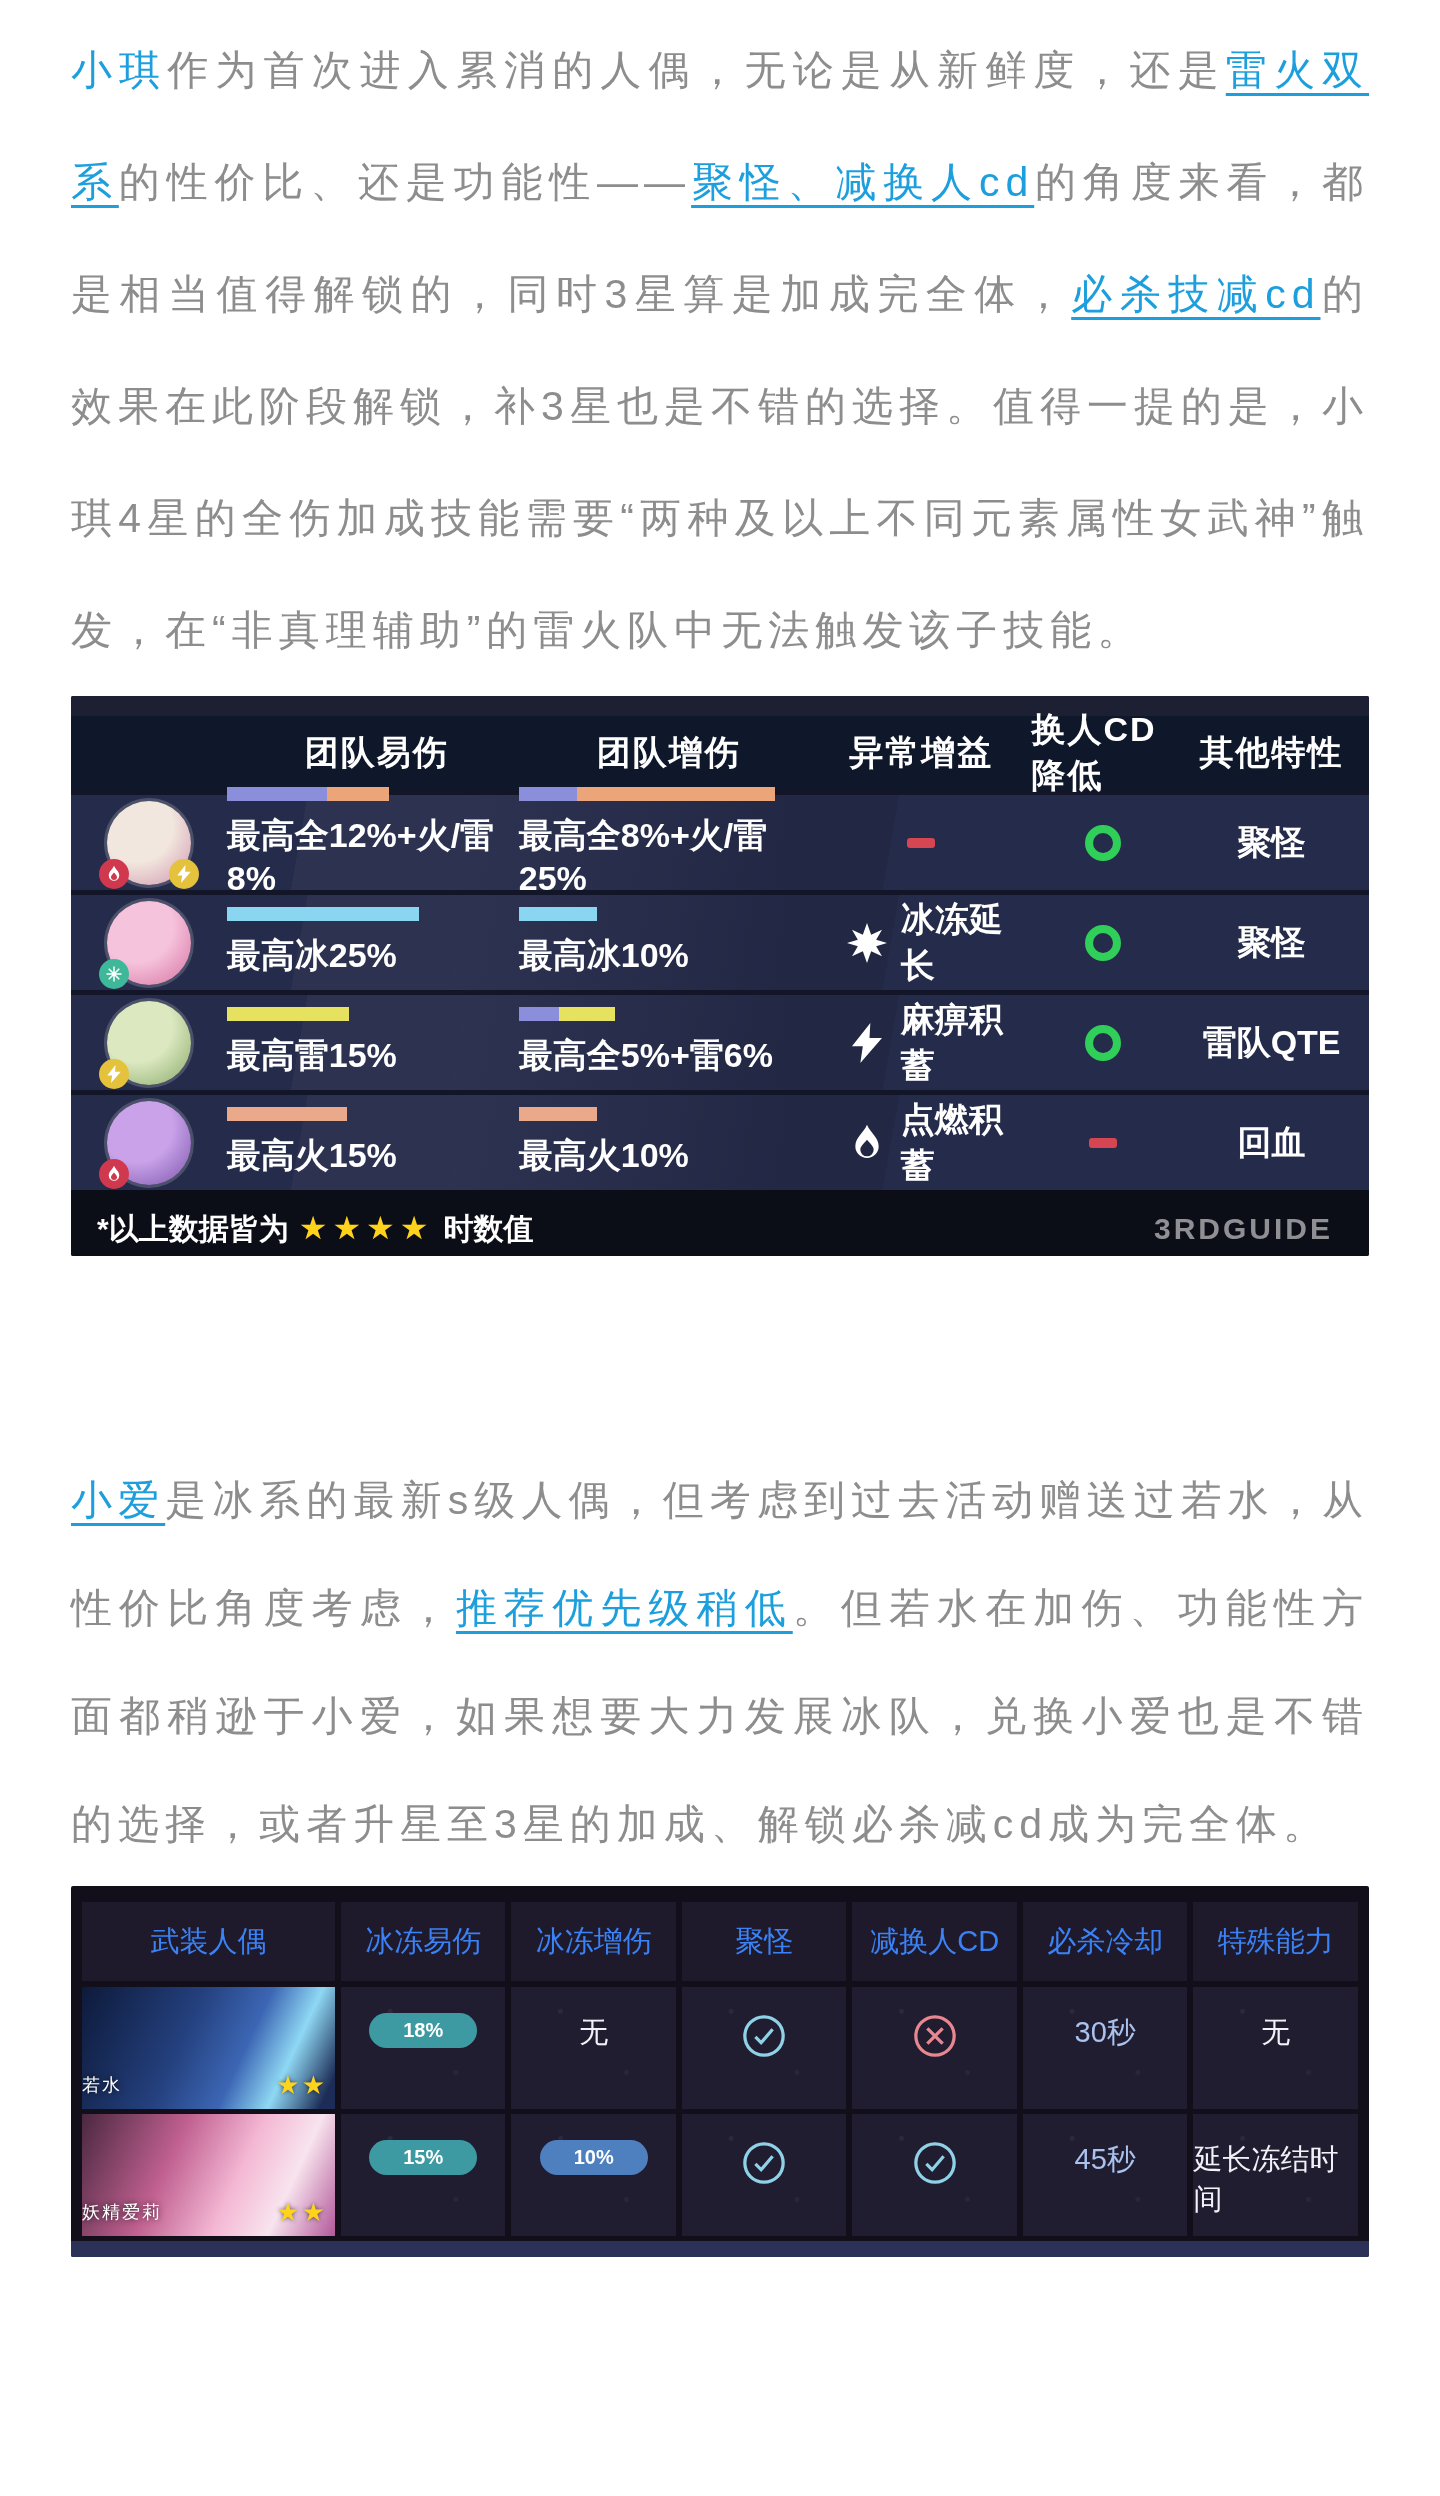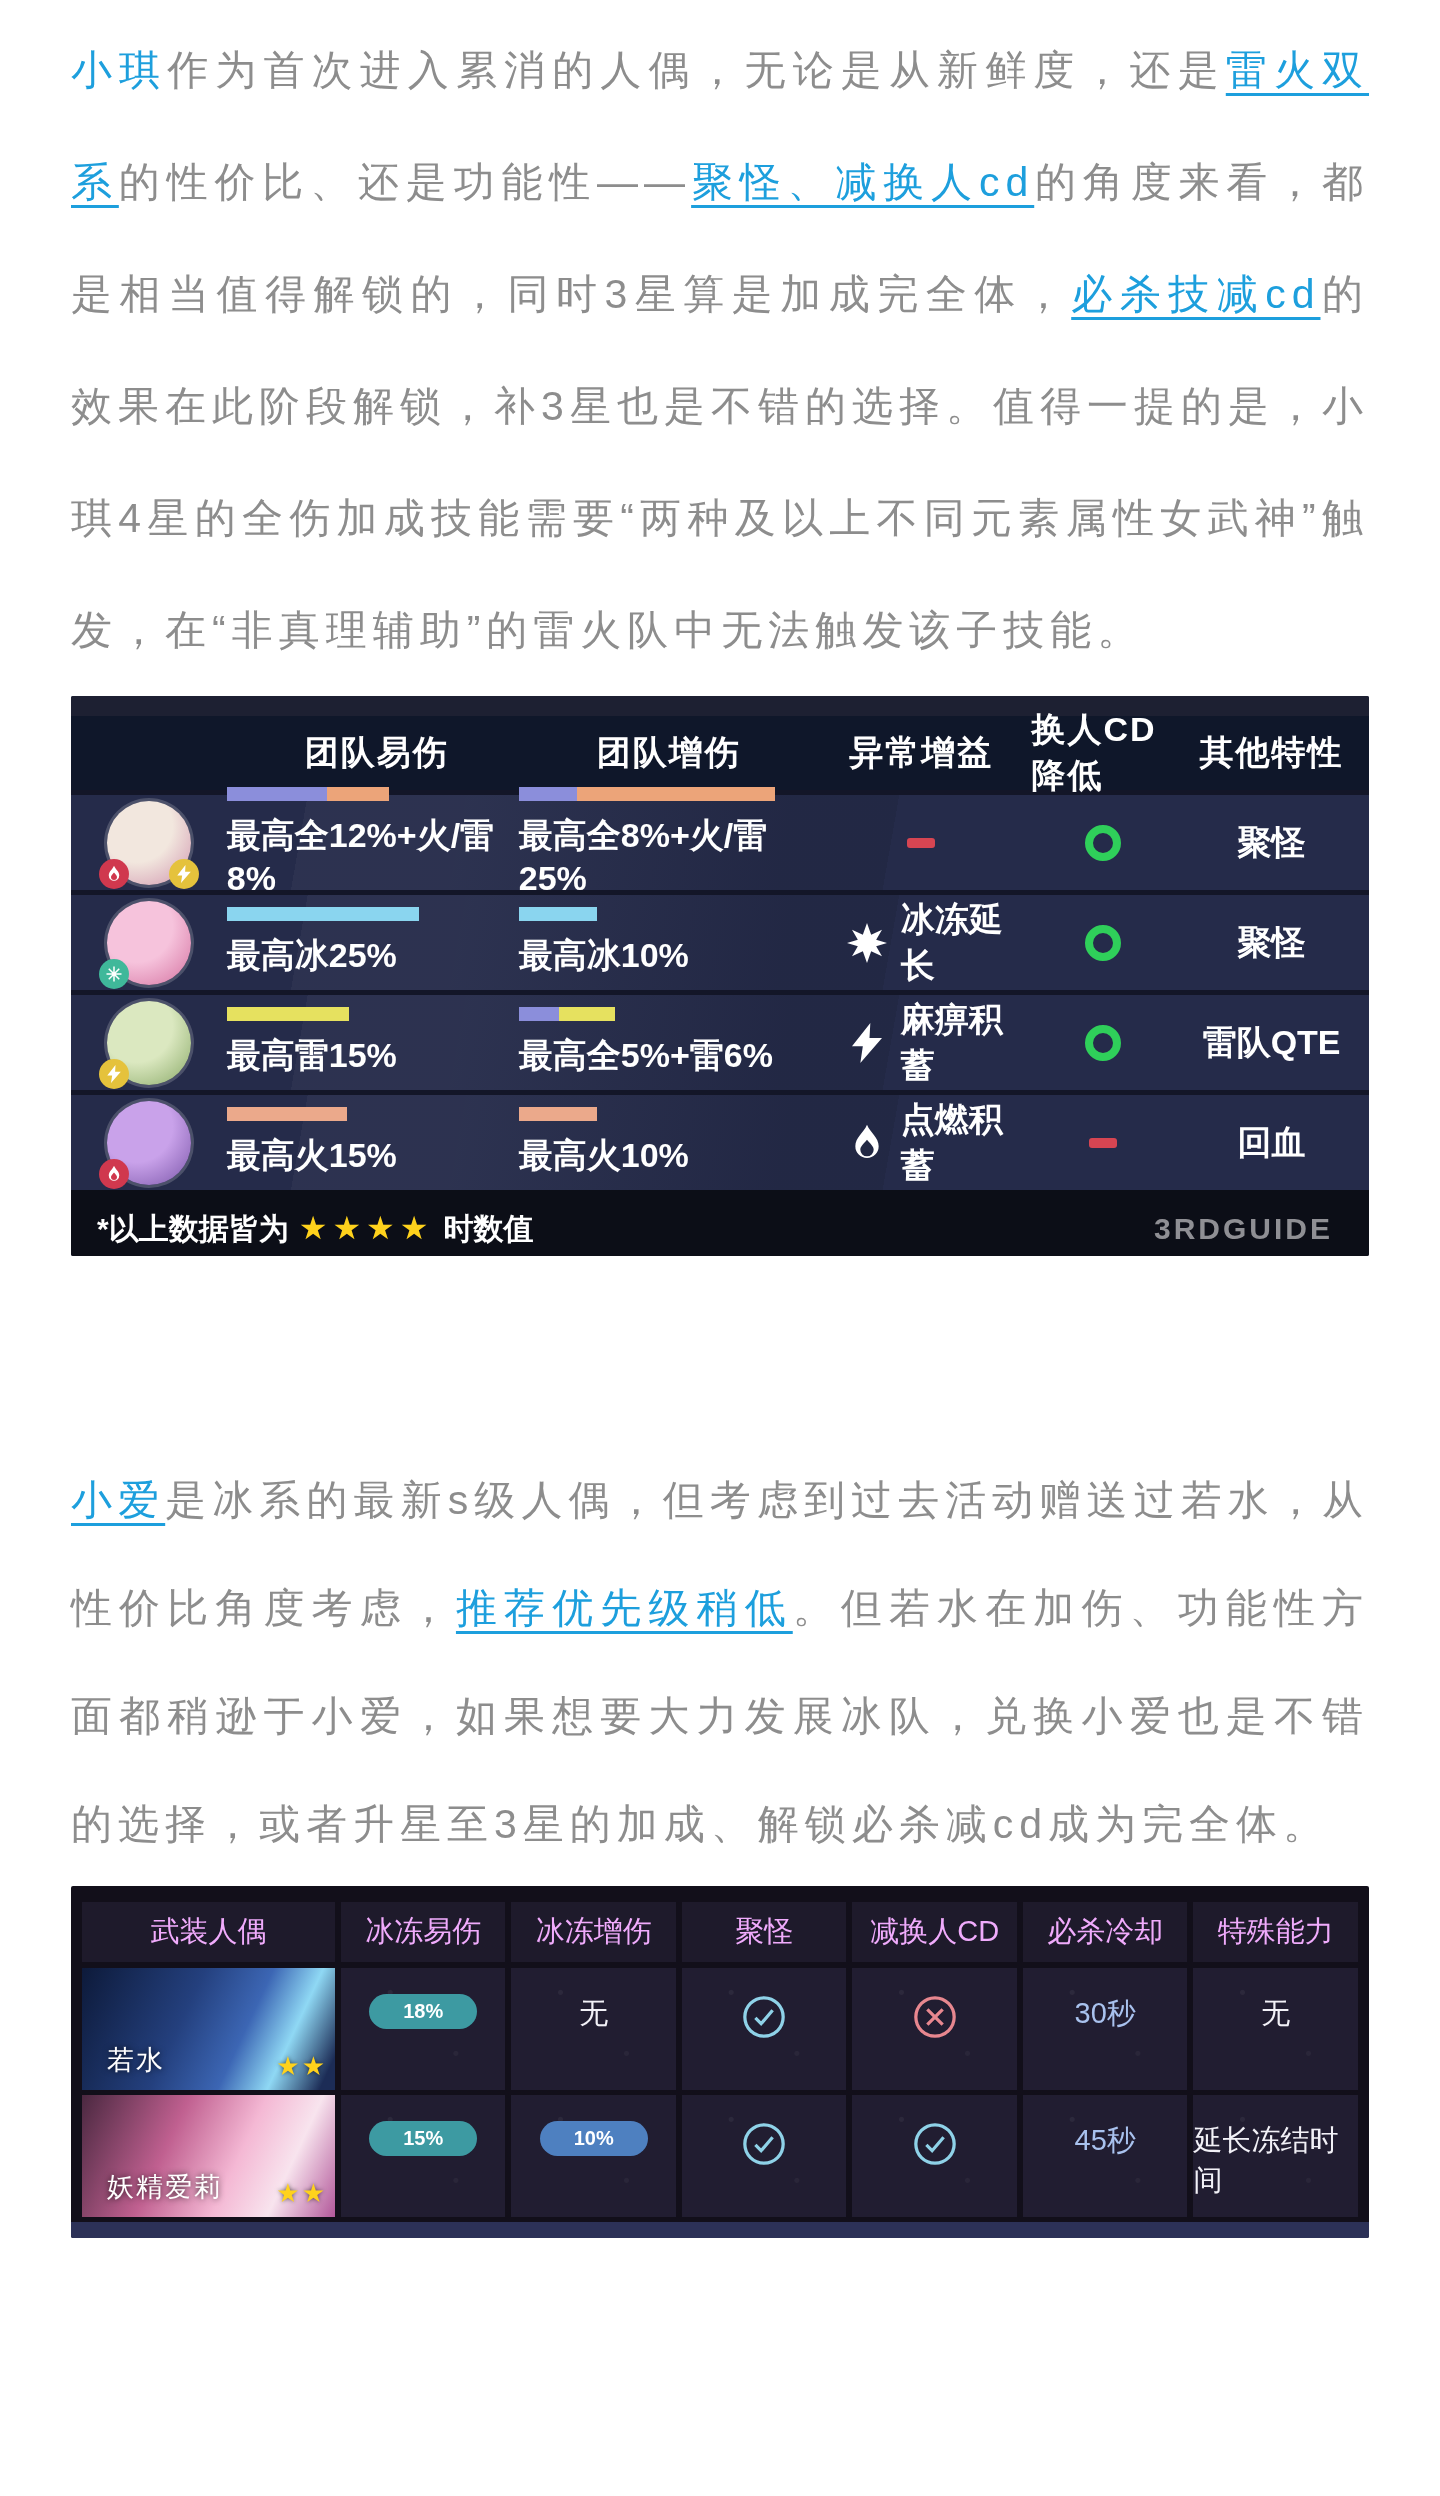--- a/index.html
+++ b/index.html
@@ -39,34 +39,34 @@
   .dash{width:28px;height:10px;border-radius:3px;background:#d64552;}
   .ring{width:36px;height:36px;border-radius:50%;border:8px solid #2fcf5a;box-sizing:border-box;}
   .t1-foot{display:flex;align-items:center;justify-content:space-between;height:54px;
            background:#0c0e17;color:#fff;font-size:30px;font-weight:bold;padding:12px 36px 0 26px;}
   .t1-foot .stars{color:#ffd21c;letter-spacing:5px;margin:0 10px;font-size:32px;}
   .t1-foot .wm{color:#8f8f94;letter-spacing:3px;margin-left:36px;}
   
   .tbl2{margin-top:8px;width:1298px;background:#120f1a;border-radius:2px;overflow:hidden;
         padding:16px 8px 0 8px;box-sizing:border-box;}
   .t2-grid{display:flex;flex-wrap:wrap;}
-  .t2-hcell{background:#1e1a2b;color:#f0abfc;font-size:29px;display:flex;align-items:center;
-            justify-content:center;height:60px;margin:0 3px 6px 3px;box-sizing:border-box;}
+  .t2-hcell{background:#1e1a2b;color:#3b82f6;font-size:29px;display:flex;align-items:center;
+            justify-content:center;height:79px;margin:0 3px 6px 3px;box-sizing:border-box;}
   .t2-cell{background:radial-gradient(circle at 30% 20%,rgba(255,255,255,.05) 0 2px,transparent 3px),
            radial-gradient(circle at 70% 70%,rgba(255,255,255,.04) 0 2px,transparent 3px),#211d31;
            color:#f2f1f7;font-size:29px;display:flex;align-items:flex-start;justify-content:center;
            height:122px;margin:0 3px 5px 3px;box-sizing:border-box;padding-top:26px;}
   .w1{width:calc(20.2% - 6px);} .w2{width:calc(13.3% - 6px);}
   .pill{min-width:108px;text-align:center;border-radius:26px;padding:6px 16px;
         font-size:20px;font-weight:bold;color:#fff;box-sizing:border-box;}
   .pill.teal{background:#3d9aa2;} .pill.blue{background:#4e80c0;}
   .sec{color:#a9c2ee;}
   .ck svg,.cx svg{width:46px;height:46px;}
   .art{position:relative;padding:0;overflow:hidden;align-items:stretch;}
-  .art .nm{position:absolute;left:25px;bottom:12px;color:#fff;font-size:27px;
+  .art .nm{position:absolute;left:0;bottom:12px;color:#fff;font-size:18px;
            text-shadow:0 0 6px rgba(0,0,0,.8);letter-spacing:2px;}
   .art .st{position:absolute;right:8px;bottom:8px;color:#ffd21c;font-size:26px;letter-spacing:2px;
            text-shadow:0 0 4px rgba(0,0,0,.6);}
   .t2-bottom{height:16px;background:#2c3157;margin:0 -8px;}
 </style>
 </head>
 <body>
 
 <div class="page">
   <p class="para" id="p1"><span class="seg-link">小琪</span><span class="seg-plain">作为首次进入累消的人偶，无论是从新鲜度，还是</span><span class="seg-link u">雷火双系</span><span class="seg-plain">的性价比、还是功能性——</span><span class="seg-link u">聚怪、减换人cd</span><span class="seg-plain">的角度来看，都是相当值得解锁的，同时3星算是加成完全体，</span><span class="seg-link u">必杀技减cd</span><span class="seg-plain">的效果在此阶段解锁，补3星也是不错的选择。值得一提的是，小琪4星的全伤加成技能需要“两种及以上不同元素属性女武神”触发，在“非真理辅助”的雷火队中无法触发该子技能。</span></p>

